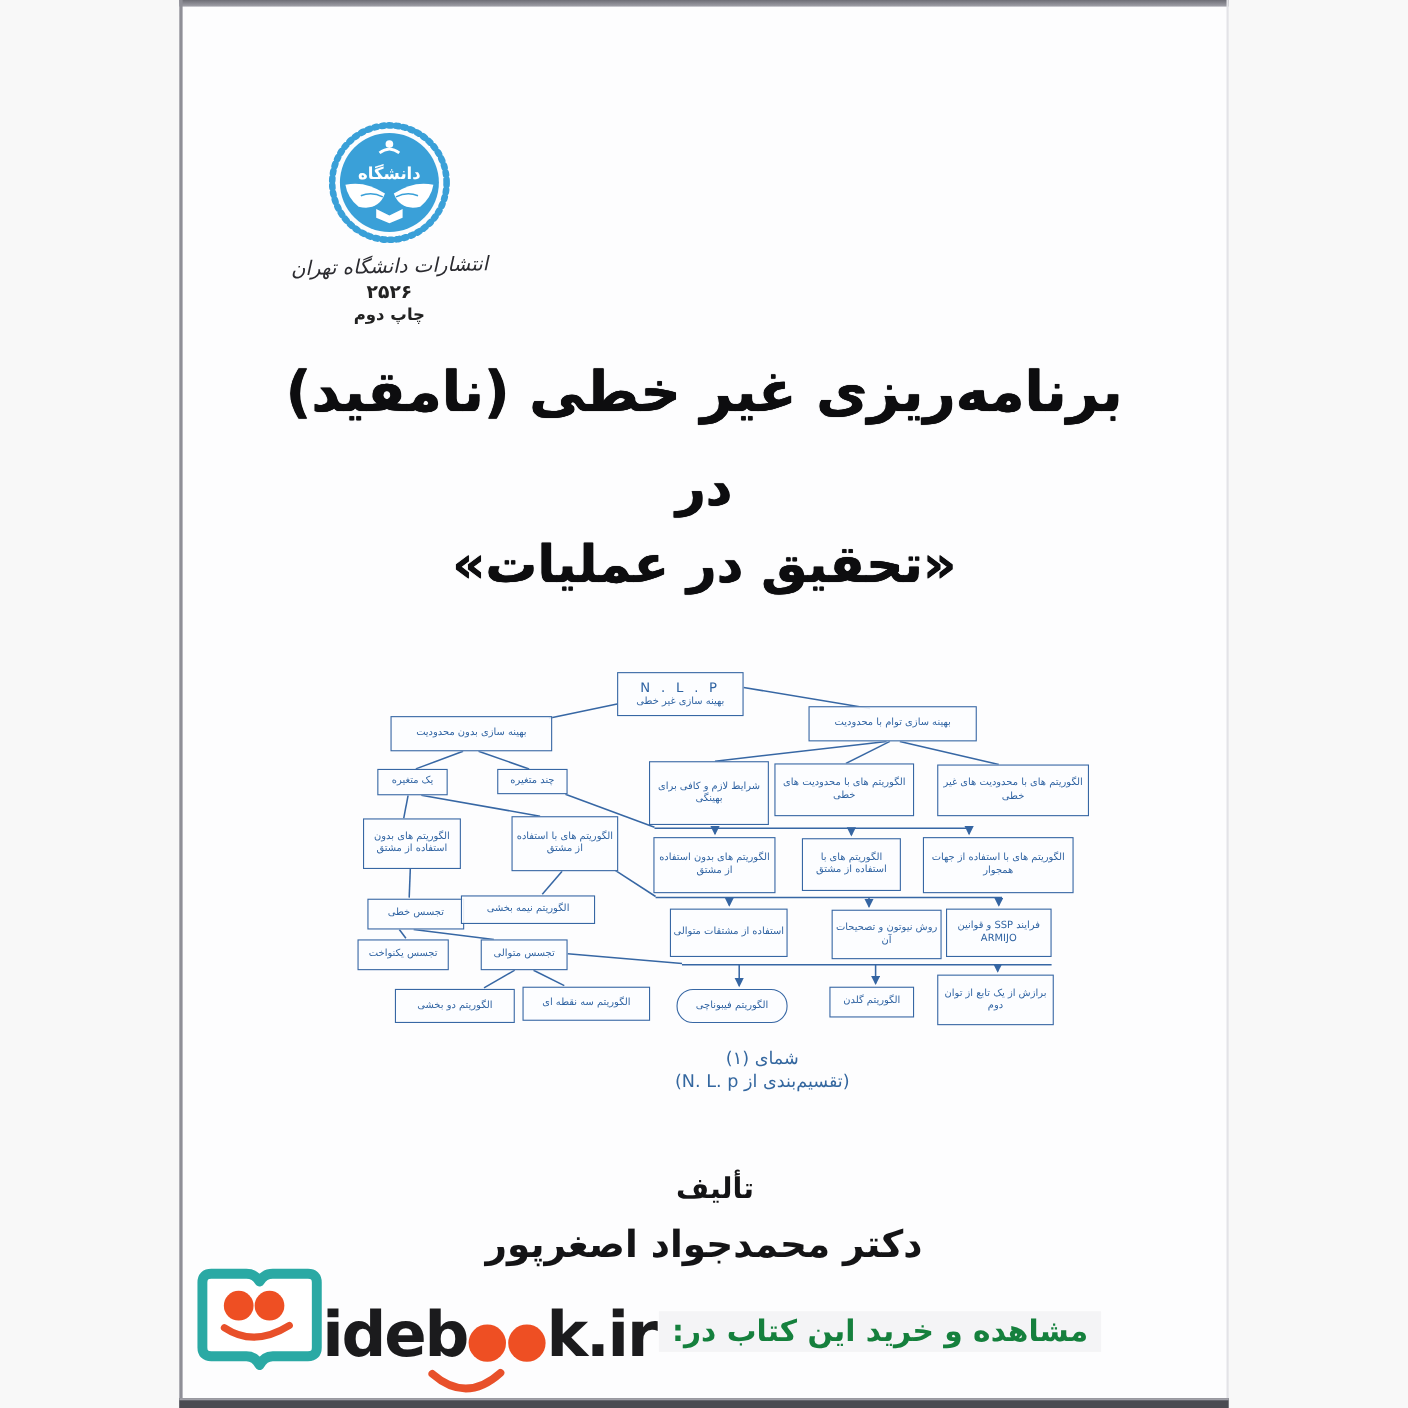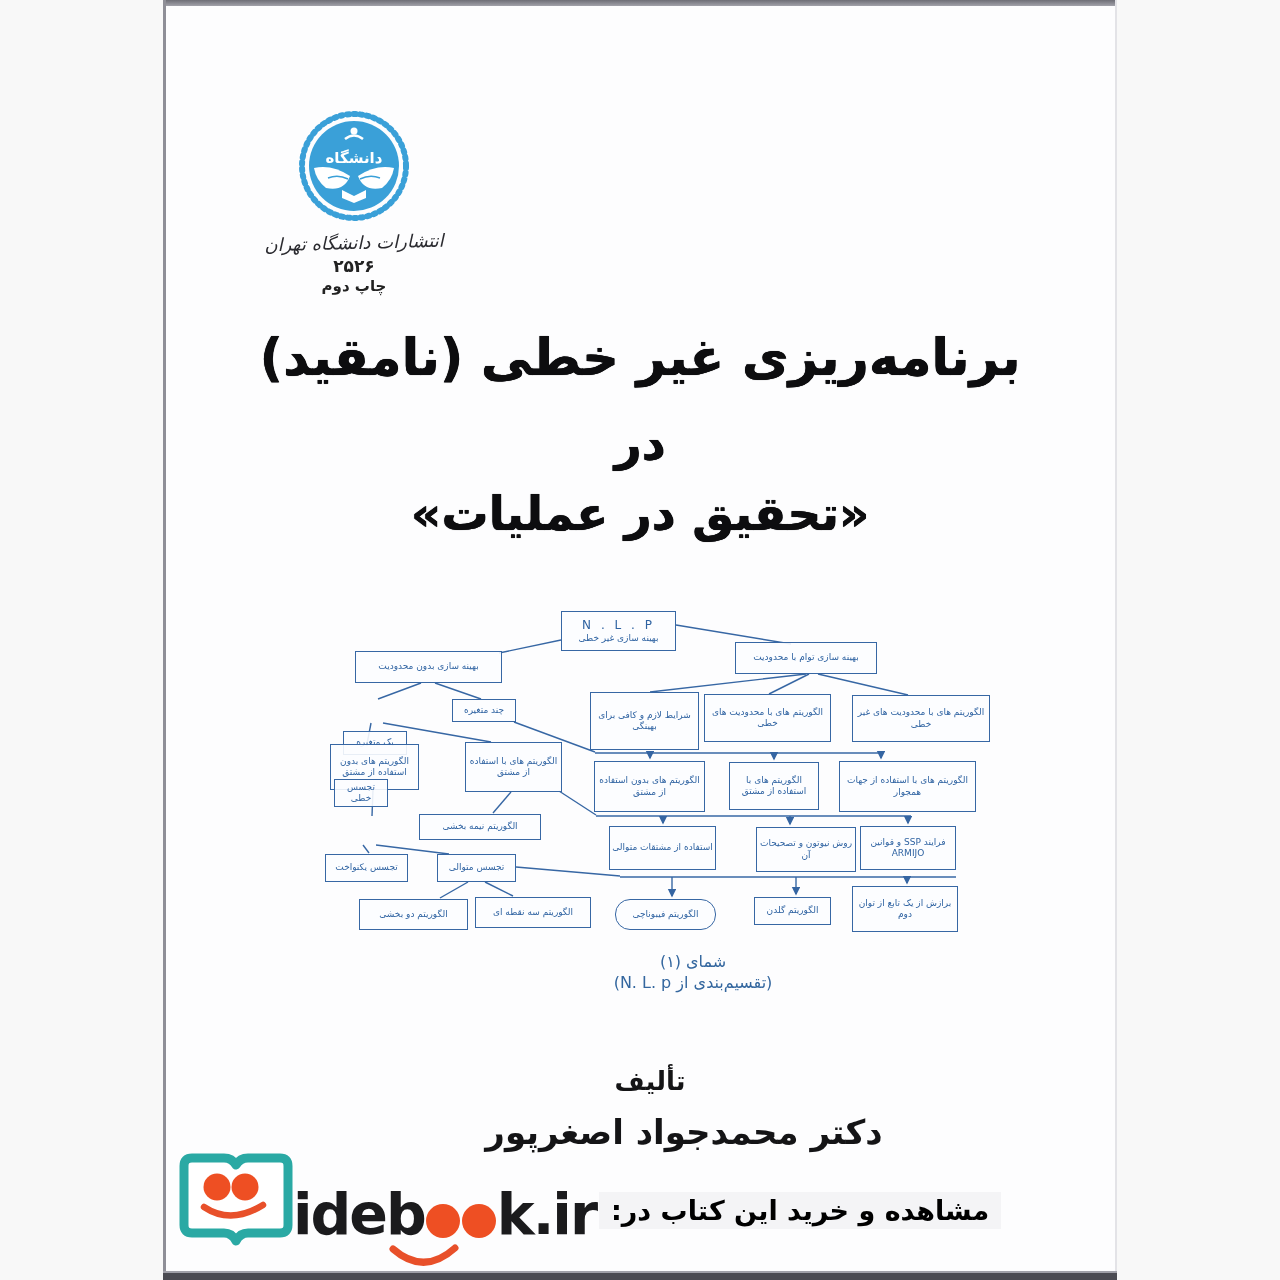--- a/index.html
+++ b/index.html
@@ -45,31 +45,31 @@
   .nlp-en{font-size:12px;letter-spacing:3px;direction:ltr;}
   .nlp-fa{font-size:9px;}
 
   .caption{position:absolute;left:320px;top:950px;width:420px;text-align:center;
     color:#34679f;font-size:16px;direction:rtl;}
   .caption div{margin-top:2px;}
 
   .byline{position:absolute;left:0;top:1066px;width:954px;text-align:center;
     font-size:26px;font-weight:bold;color:#141416;direction:rtl;padding-left:10px;}
   .author{position:absolute;left:0;top:1112px;width:954px;text-align:center;
-    font-size:34px;font-weight:bold;color:#141416;direction:rtl;padding-left:44px;}
+    font-size:34px;font-weight:bold;color:#141416;direction:rtl;}
 
   
   .wm-book{position:absolute;left:12px;top:1150px;}
   .wm-text{position:absolute;left:130px;top:1186px;display:flex;align-items:flex-end;
     font-size:57px;font-weight:bold;color:#1b1b1d;letter-spacing:-2px;line-height:1;}
   .wm-dot{width:34px;height:34px;border-radius:50%;background:#ee4f23;
     display:inline-block;margin:0 1px 5px 1px;}
   .wm-smile{position:absolute;left:224px;top:1244px;}
   .cta{position:absolute;left:436px;top:1192px;font-size:27px;font-weight:bold;
-    color:#000000;direction:rtl;background:#f4f4f6;padding:3px 12px;white-space:nowrap;}
+    color:#15803d;direction:rtl;background:#f4f4f6;padding:3px 12px;white-space:nowrap;}
 </style>
 </head>
 <body>
 
 <div class="card">
   <div class="edge-top"></div>
   <div class="edge-left"></div>
   <div class="edge-right"></div>
 
   <div class="publisher">
@@ -131,32 +131,32 @@
       <path d="M633,877 L633,894" marker-end="url(#arr)"></path>
       <path d="M744,877 L744,883" marker-end="url(#arr)"></path>
     </g>
   </svg>
 
   <div class="node" style="left:398px;top:611px;width:115px;height:40px;">
     <span class="nlp-en">N . L . P</span>
     <span class="nlp-fa">بهینه سازی غیر خطی</span>
   </div>
   <div class="node" style="left:192px;top:651px;width:147px;height:32px;">بهینه سازی بدون محدودیت</div>
-  <div class="node" style="left:572px;top:642px;width:142px;height:32px;">بهینه سازی توام با محدودیت</div>
-  <div class="node" style="left:180px;top:699px;width:64px;height:24px;margin-top:32px;">یک متغیره</div>
+  <div class="node" style="left:572px;top:642px;width:153px;height:32px;">بهینه سازی توام با محدودیت</div>
+  <div class="node" style="left:180px;top:699px;width:64px;height:24px;">یک متغیره</div>
   <div class="node" style="left:289px;top:699px;width:64px;height:23px;">چند متغیره</div>
   <div class="node" style="left:427px;top:692px;width:109px;height:58px;">شرایط لازم و کافی برای بهینگی</div>
   <div class="node" style="left:541px;top:694px;width:127px;height:48px;">الگوریتم های با محدودیت های خطی</div>
   <div class="node" style="left:674px;top:695px;width:138px;height:47px;margin-left:15px;">الگوریتم های با محدودیت های غیر خطی</div>
   <div class="node" style="left:167px;top:744px;width:89px;height:46px;">الگوریتم های بدون استفاده از مشتق</div>
   <div class="node" style="left:302px;top:742px;width:97px;height:50px;">الگوریتم های با استفاده از مشتق</div>
   <div class="node" style="left:431px;top:761px;width:111px;height:51px;">الگوریتم های بدون استفاده از مشتق</div>
   <div class="node" style="left:566px;top:762px;width:90px;height:48px;">الگوریتم های با استفاده از مشتق</div>
   <div class="node" style="left:676px;top:761px;width:137px;height:51px;">الگوریتم های با استفاده از جهات همجوار</div>
-  <div class="node" style="left:171px;top:779px;width:54px;height:28px;">تجسس خطی</div>
+  <div class="node" style="left:171px;top:817px;width:88px;height:28px;">تجسس خطی</div>
   <div class="node" style="left:256px;top:814px;width:122px;height:26px;">الگوریتم نیمه بخشی</div>
   <div class="node" style="left:162px;top:854px;width:83px;height:28px;">تجسس یکنواخت</div>
   <div class="node" style="left:274px;top:854px;width:79px;height:28px;">تجسس متوالی</div>
   <div class="node" style="left:446px;top:826px;width:107px;height:44px;">استفاده از مشتقات متوالی</div>
   <div class="node" style="left:593px;top:827px;width:100px;height:45px;">روش نیوتون و تصحیحات آن</div>
   <div class="node" style="left:697px;top:826px;width:96px;height:44px;">فرایند SSP و قوانین ARMIJO</div>
   <div class="node" style="left:196px;top:899px;width:109px;height:31px;">الگوریتم دو بخشی</div>
   <div class="node" style="left:312px;top:897px;width:116px;height:31px;">الگوریتم سه نقطه ای</div>
   <div class="node" style="left:452px;top:899px;width:101px;height:31px;border-radius:15px;">الگوریتم فیبوناچی</div>
   <div class="node" style="left:591px;top:897px;width:77px;height:28px;">الگوریتم گلدن</div>

